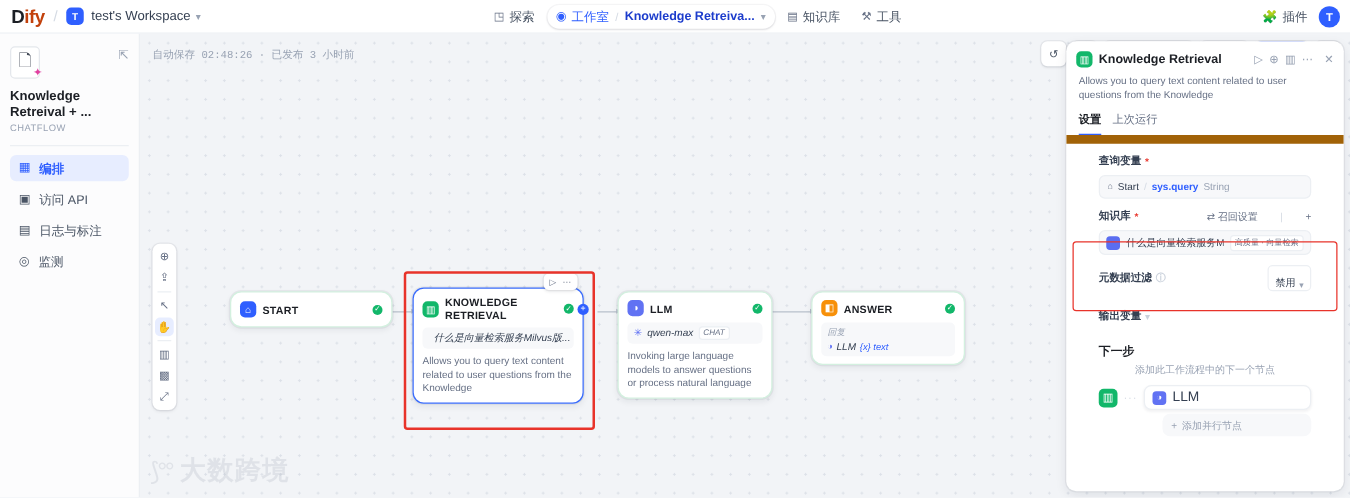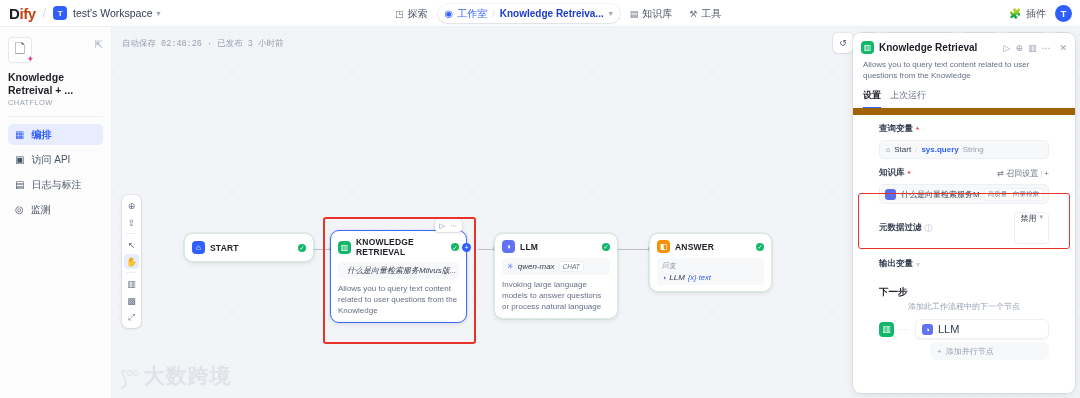--- a/index.html
+++ b/index.html
@@ -175,35 +175,35 @@
   .p-sec { padding: 8px 26px 0; }
   .p-label { font-size: 8.5px; font-weight: bold; color: #354052; display: flex; align-items: center; gap: 3px; }
   .req { color: #e8332a; font-size: 8px; }
   .p-field {
     margin-top: 5px; background: #f7f8fa; border: 1px solid #eceff3; border-radius: 5px;
     height: 19px; display: flex; align-items: center; gap: 4px; padding: 0 6px; font-size: 8px;
   }
   .var-blue { color: #2f5fff; font-weight: bold; }
   .var-type { color: #98a2b3; }
   .p-row { display: flex; align-items: center; justify-content: space-between; }
-  .p-right-act { display: flex; align-items: center; gap: 2px; font-size: 8px; color: #667085; }
+  .p-right-act { display: flex; align-items: center; gap: 18px; font-size: 8px; color: #667085; }
   .kb-item {
     margin-top: 5px; background: #f7f8fa; border: 1px solid #eceff3; border-radius: 5px; height: 20px;
     display: flex; align-items: center; gap: 5px; padding: 0 5px;
   }
   .kb-ic { width: 11px; height: 11px; border-radius: 3px; background: #5a6df0; }
   .kb-name { font-size: 8px; color: #354052; flex: 1; overflow: hidden; white-space: nowrap; }
   .kb-tags { background: #fff; border: 1px solid #eceff3; border-radius: 3px; padding: 1px 3px; font-size: 6.5px; color: #667085; }
   .kb-redbox {
     position: absolute; left: 5px; top: 160px; width: 212px; height: 56px;
     border: 1.5px solid #e8332a; border-radius: 3px; pointer-events: none;
   }
   .sel-pill {
-    border: 1px solid #eceff3; border-radius: 4px; height: 32px; padding: 0 5px;
-    display: flex; align-items: flex-start; gap: 3px; font-size: 8px; color: #354052; background: #fff;
+    border: 1px solid #eceff3; border-radius: 4px; height: 21px; padding: 0 5px;
+    display: flex; align-items: flex-end; gap: 3px; font-size: 8px; color: #354052; background: #fff;
   }
   .next-title { font-size: 9.5px; font-weight: bold; color: #1c1f25; }
   .next-sub { font-size: 8px; color: #98a2b3; margin-top: 2px; text-align: center; }
   .next-row { display: flex; align-items: center; gap: 5px; margin-top: 7px; }
   .next-ic { width: 15px; height: 15px; border-radius: 4px; background: #12b76a; color: #fff; font-size: 9px; display: flex; align-items: center; justify-content: center; }
   .dots { color: #cbd2dc; font-size: 8px; letter-spacing: 1px; }
   .next-card {
     flex: 1; background: #fff; border: 1px solid #eceff3; border-radius: 6px; height: 20px;
     display: flex; align-items: center; gap: 5px; padding: 0 6px;
     box-shadow: 0 1px 2px rgba(16,24,40,.05);

